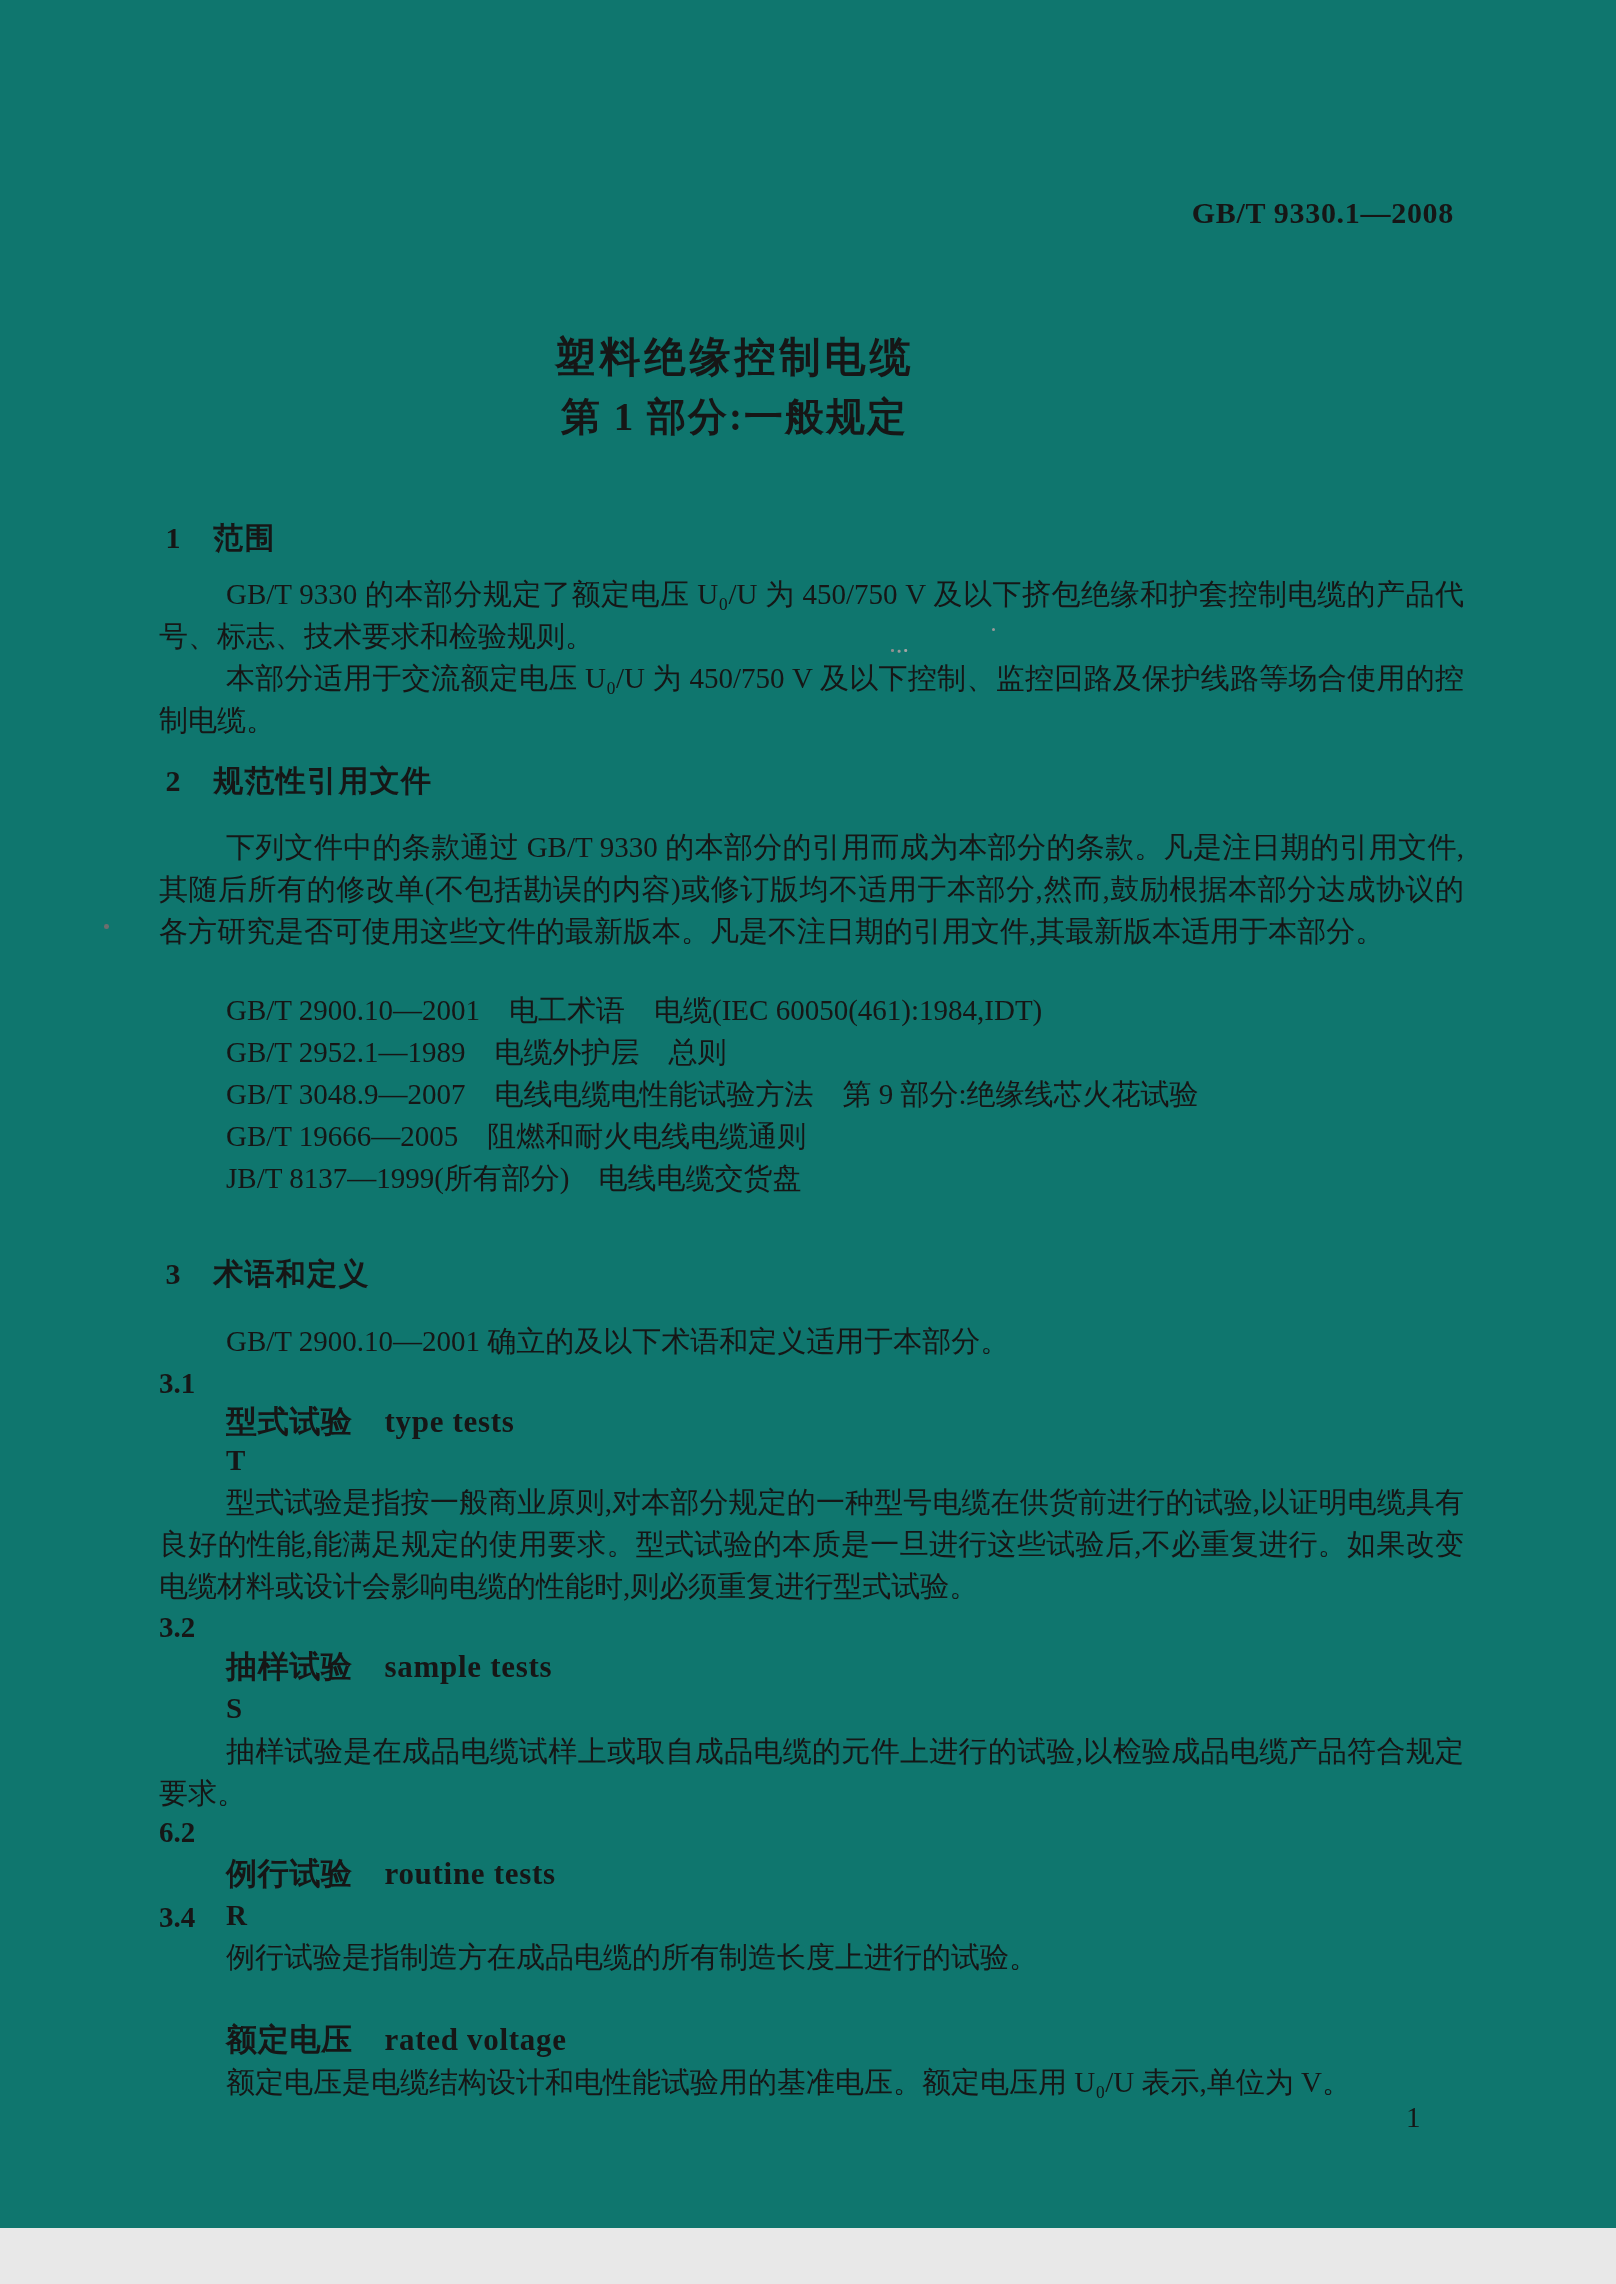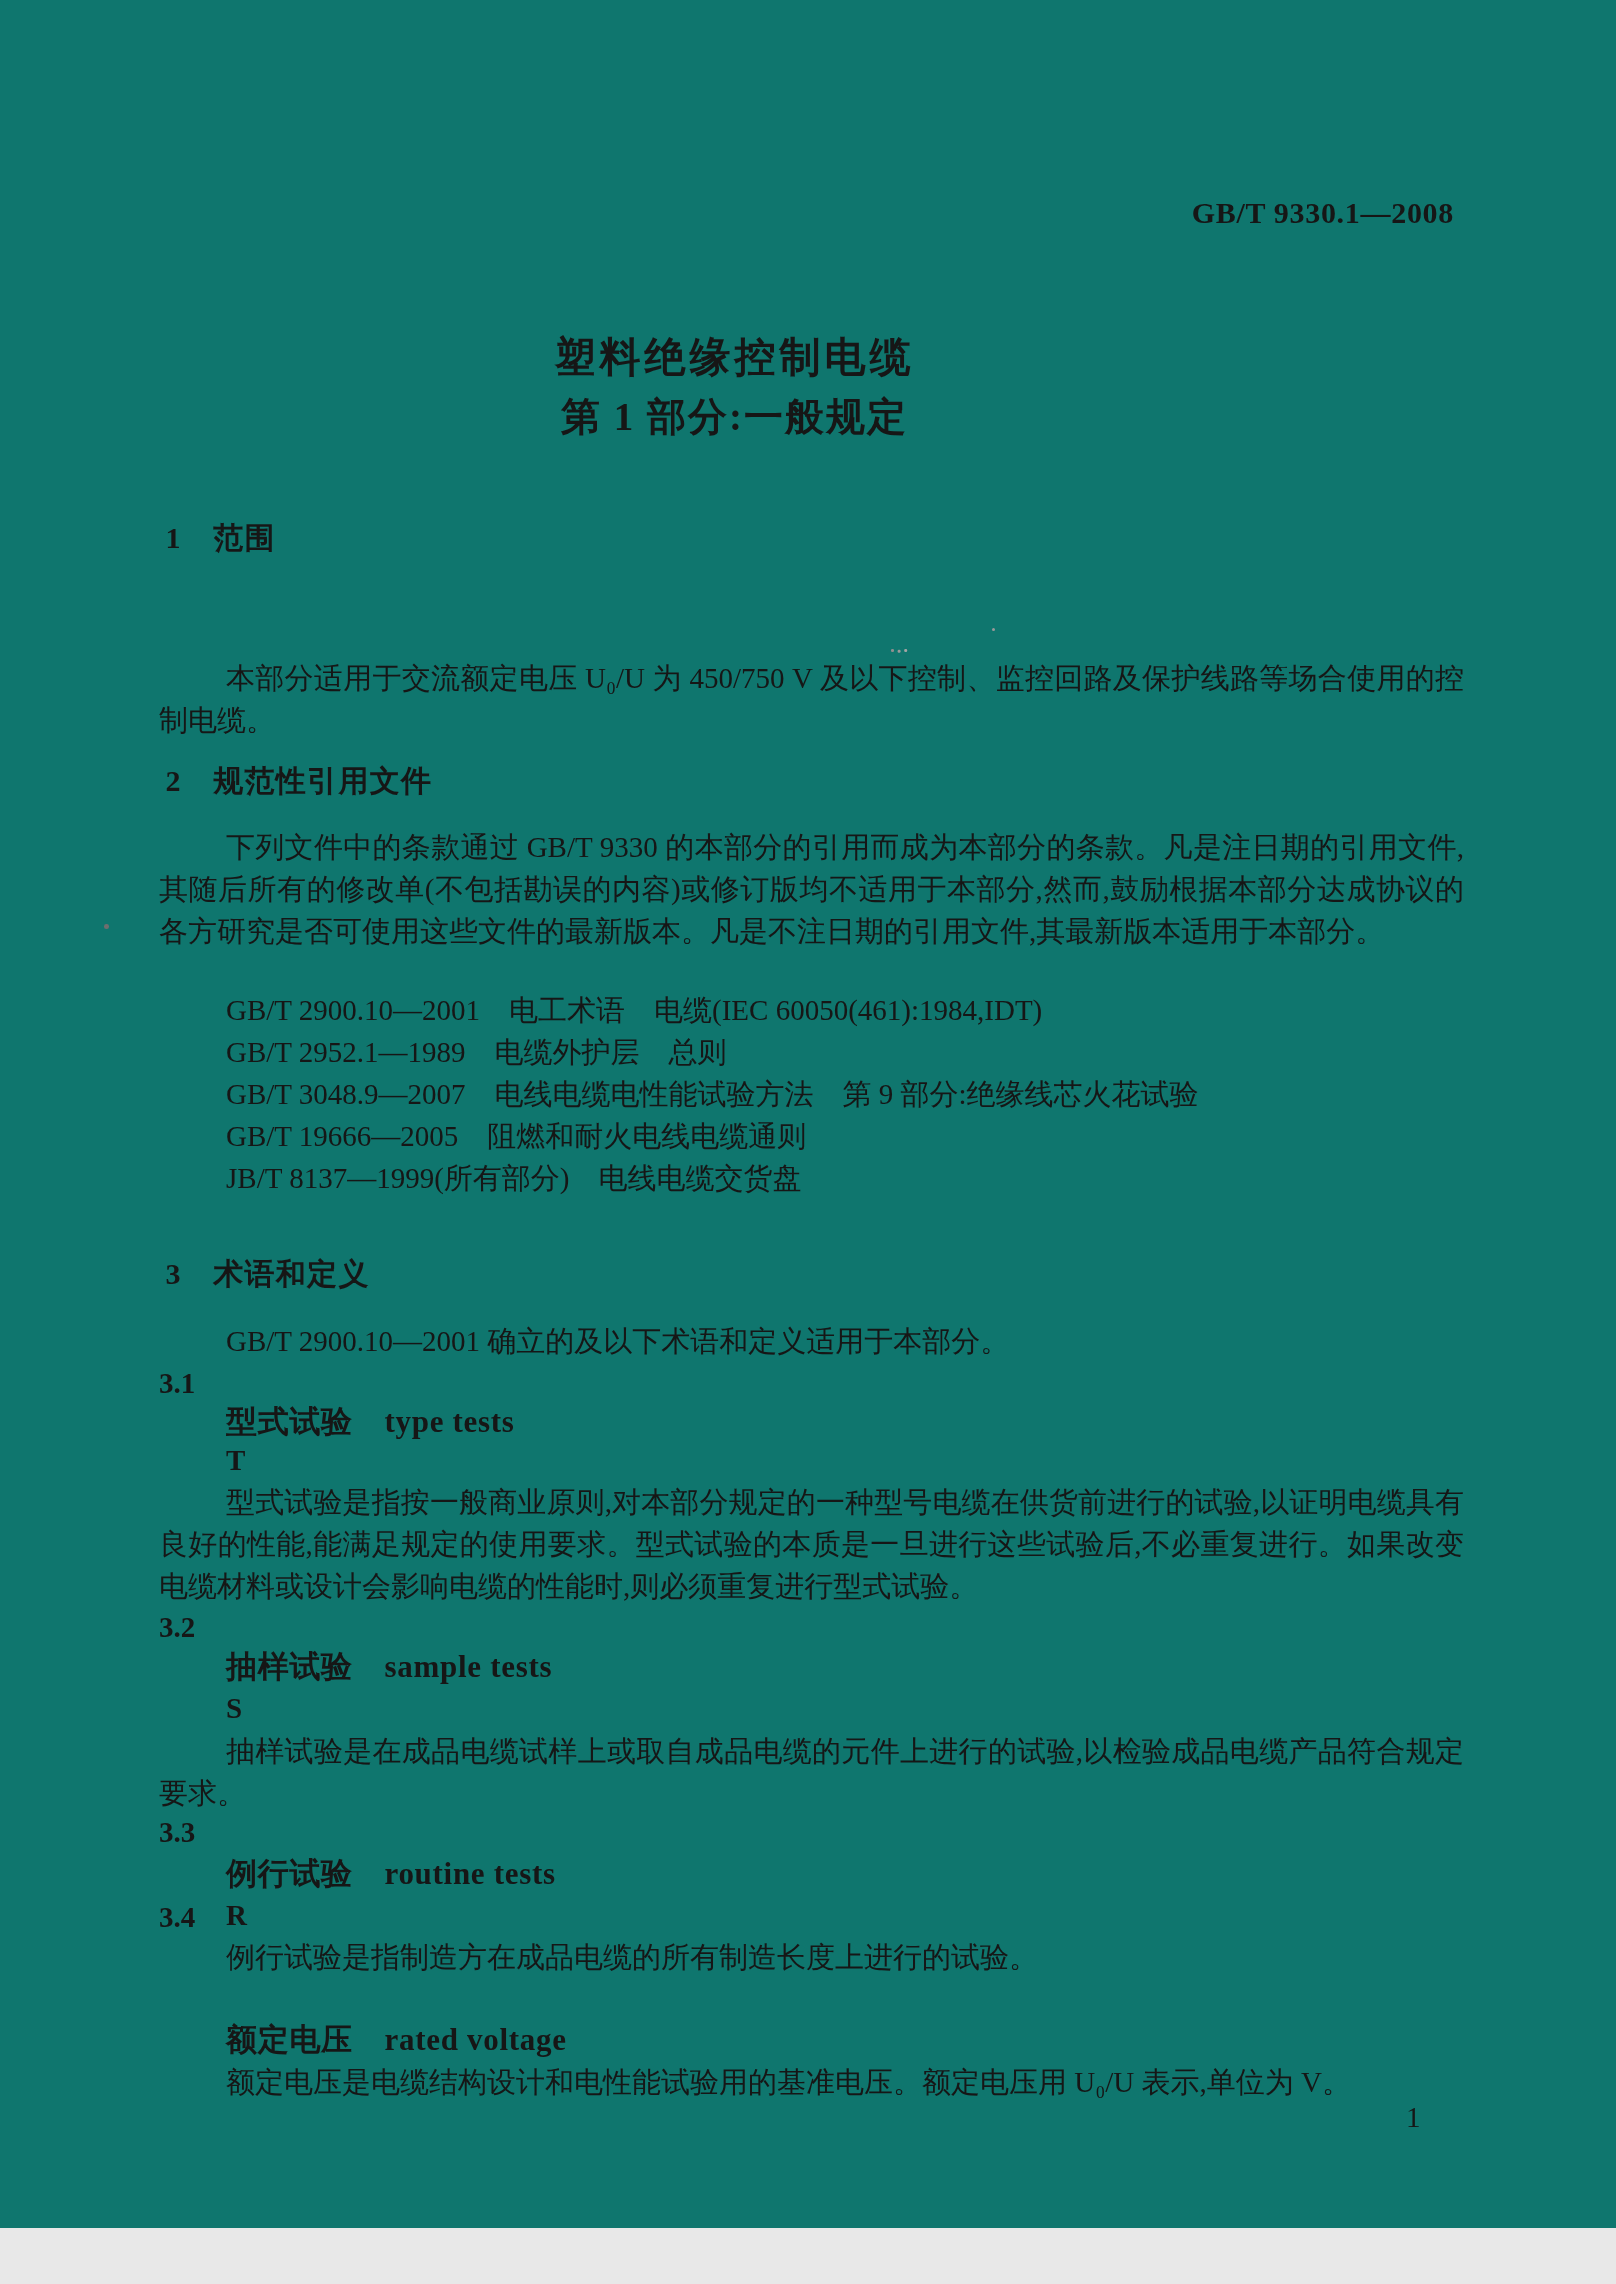--- a/index.html
+++ b/index.html
@@ -76,20 +76,21 @@
   <div class="header">GB/T 9330.1—2008</div>
 
   <div class="content">
 
     <div class="title-block">
       <div class="title-main">塑料绝缘控制电缆</div>
       <div class="title-sub">第 1 部分:一般规定</div>
     </div>
 
     <h2 class="sec" style="top:517px">1　范围</h2>
+    <p class="body indent" style="top:573px">GB/T 9330 的本部分规定了额定电压 U₀/U 为 450/750 V 及以下挤包绝缘和护套控制电缆的产品代号、标志、技术要求和检验规则。</p>
     <p class="body indent" style="top:657px">本部分适用于交流额定电压 U₀/U 为 450/750 V 及以下控制、监控回路及保护线路等场合使用的控制电缆。</p>
 
     <h2 class="sec" style="top:760px">2　规范性引用文件</h2>
     <p class="body indent" style="top:826px">下列文件中的条款通过 GB/T 9330 的本部分的引用而成为本部分的条款。凡是注日期的引用文件,其随后所有的修改单(不包括勘误的内容)或修订版均不适用于本部分,然而,鼓励根据本部分达成协议的各方研究是否可使用这些文件的最新版本。凡是不注日期的引用文件,其最新版本适用于本部分。</p>
 
     <div class="body hang" style="top:989px">
       <div class="ref-line">GB/T 2900.10—2001　电工术语　电缆(IEC 60050(461):1984,IDT)</div>
       <div class="ref-line">GB/T 2952.1—1989　电缆外护层　总则</div>
       <div class="ref-line">GB/T 3048.9—2007　电线电缆电性能试验方法　第 9 部分:绝缘线芯火花试验</div>
       <div class="ref-line">GB/T 19666—2005　阻燃和耐火电线电缆通则</div>
@@ -102,21 +103,21 @@
     <div class="clause-num" style="top:1362px">3.1</div>
     <div class="term hang" style="top:1401px">型式试验　type tests</div>
     <div class="term-code hang" style="top:1439px">T</div>
     <p class="body indent" style="top:1481px">型式试验是指按一般商业原则,对本部分规定的一种型号电缆在供货前进行的试验,以证明电缆具有良好的性能,能满足规定的使用要求。型式试验的本质是一旦进行这些试验后,不必重复进行。如果改变电缆材料或设计会影响电缆的性能时,则必须重复进行型式试验。</p>
 
     <div class="clause-num" style="top:1606px">3.2</div>
     <div class="term hang" style="top:1646px">抽样试验　sample tests</div>
     <div class="term-code hang" style="top:1687px">S</div>
     <p class="body indent" style="top:1730px">抽样试验是在成品电缆试样上或取自成品电缆的元件上进行的试验,以检验成品电缆产品符合规定要求。</p>
 
-    <div class="clause-num" style="top:1811px">3.3</div>
+    <div class="clause-num" style="top:1811px">6.2</div>
     <div class="term hang" style="top:1853px">例行试验　routine tests</div>
     <div class="term-code hang" style="top:1894px">R</div>
     <p class="body indent" style="top:1936px">例行试验是指制造方在成品电缆的所有制造长度上进行的试验。</p>
 
     <div class="clause-num" style="top:1896px">3.4</div>
     <div class="term hang" style="top:2019px">额定电压　rated voltage</div>
     <p class="body indent" style="top:2061px">额定电压是电缆结构设计和电性能试验用的基准电压。额定电压用 U₀/U 表示,单位为 V。</p>
 
   </div>
 

